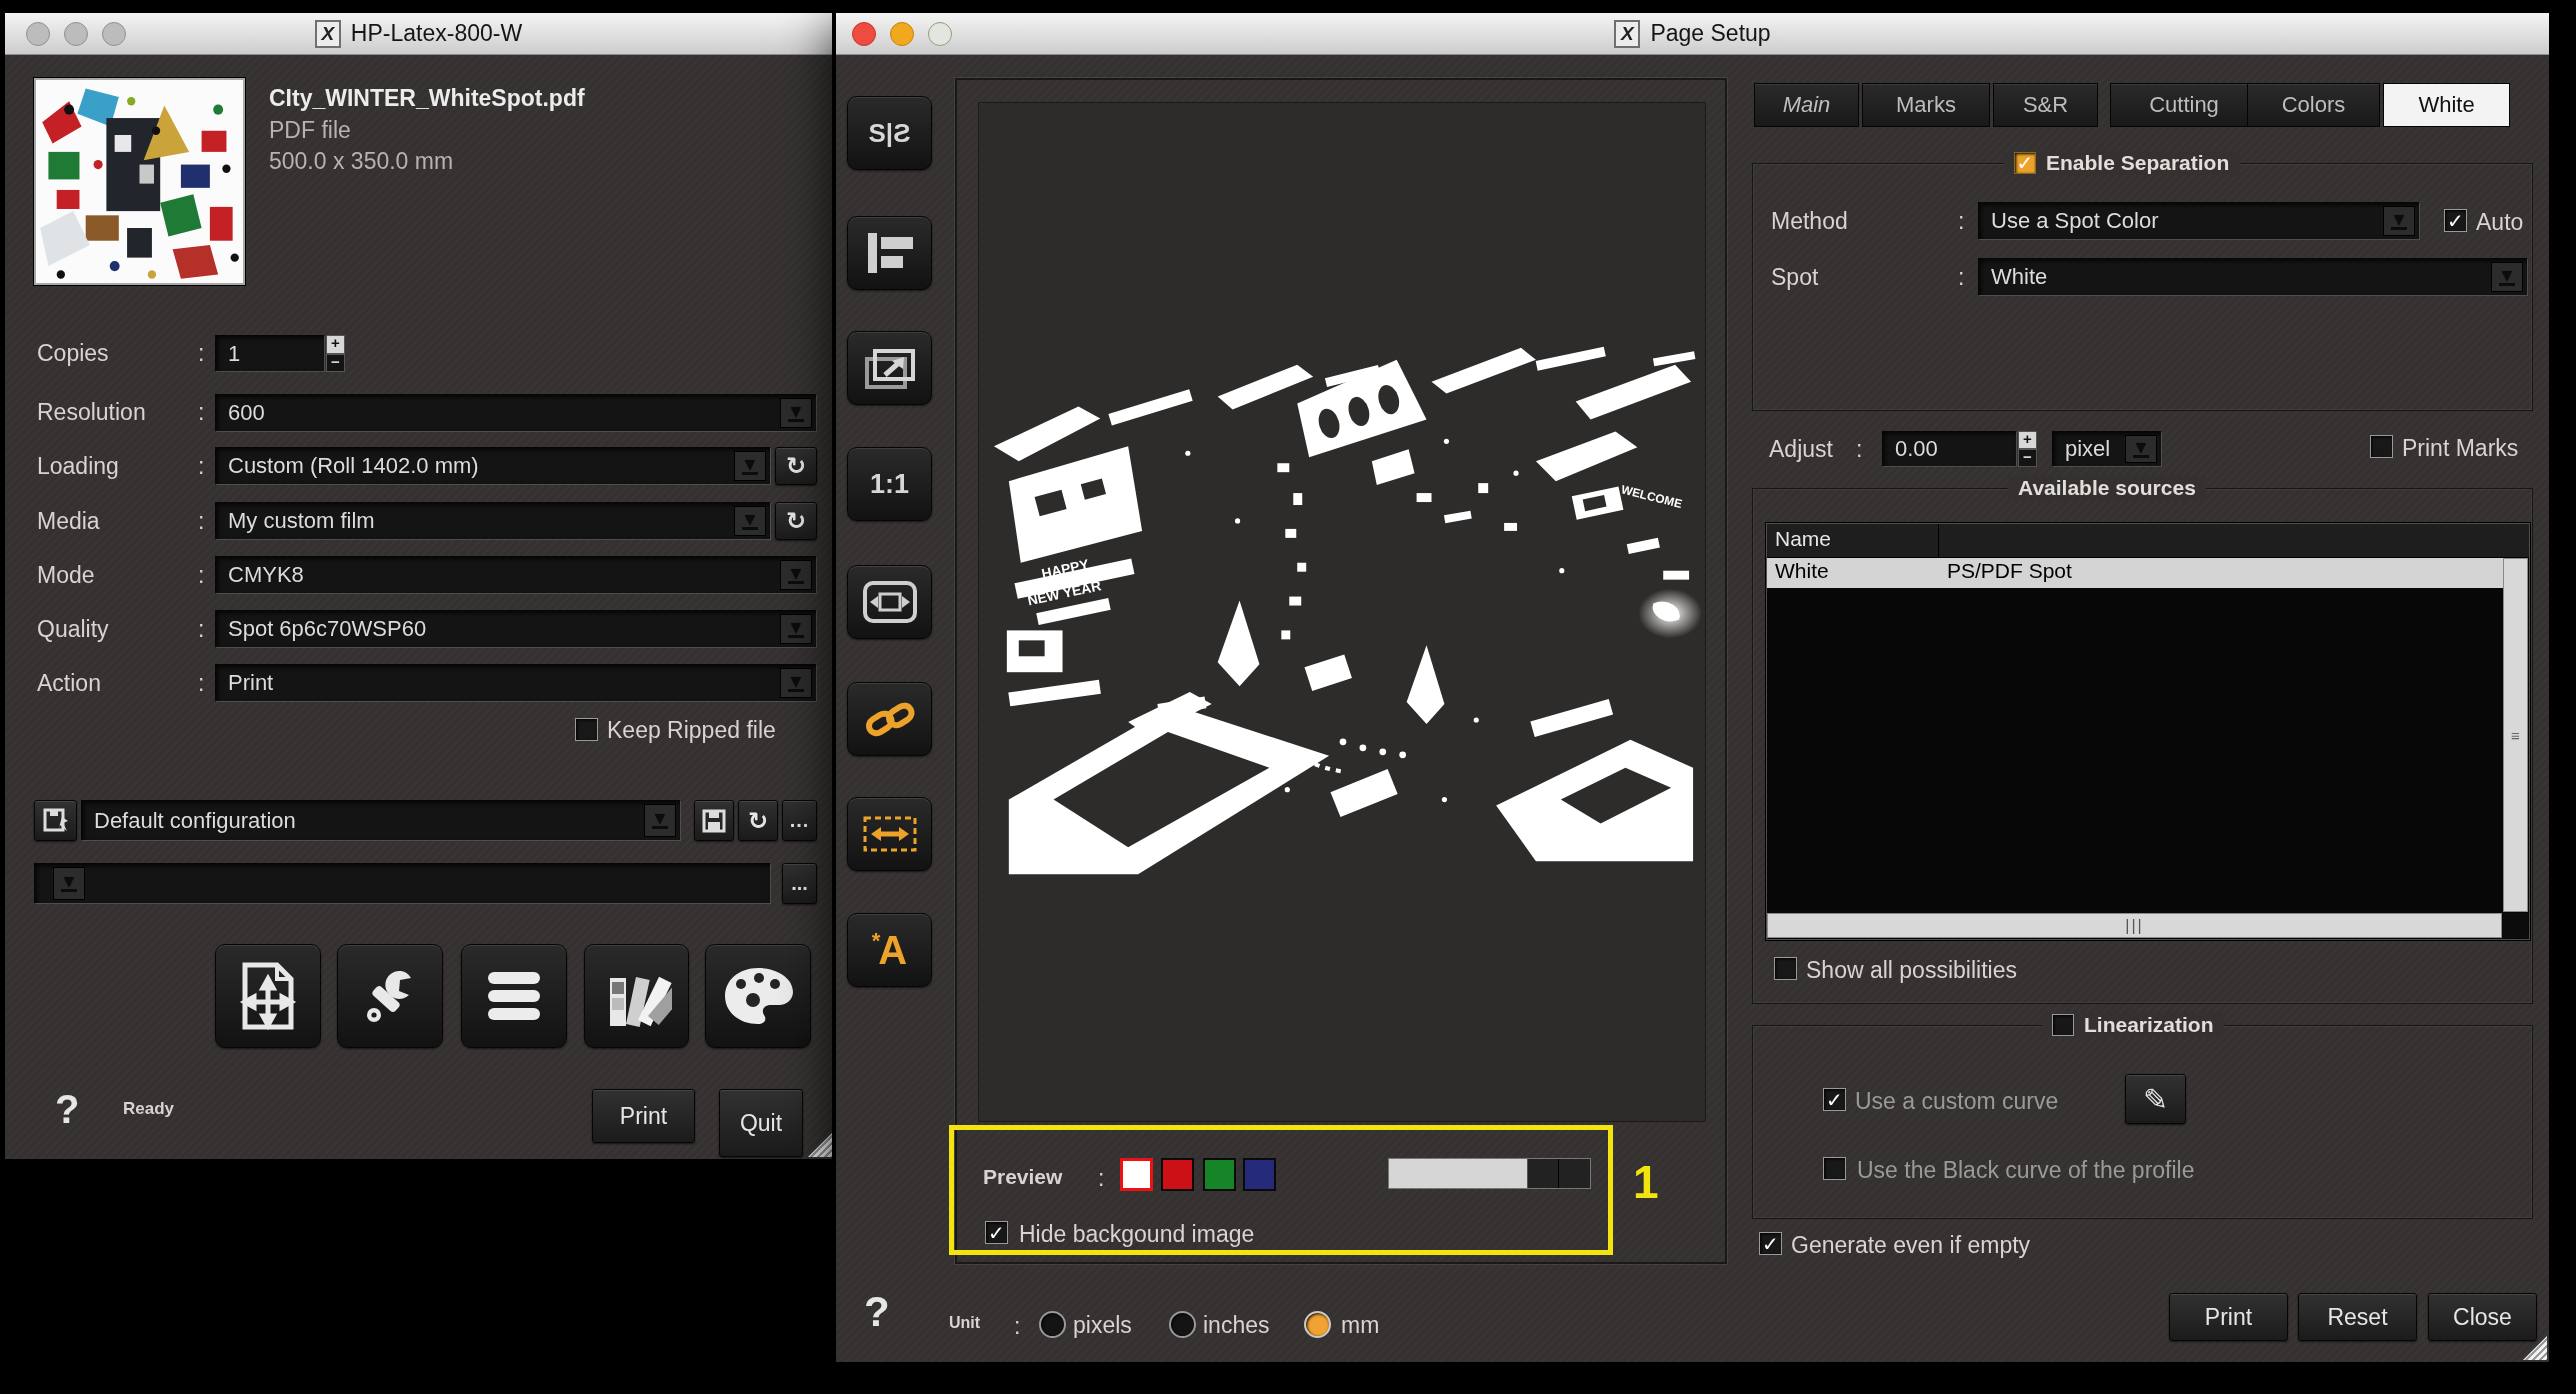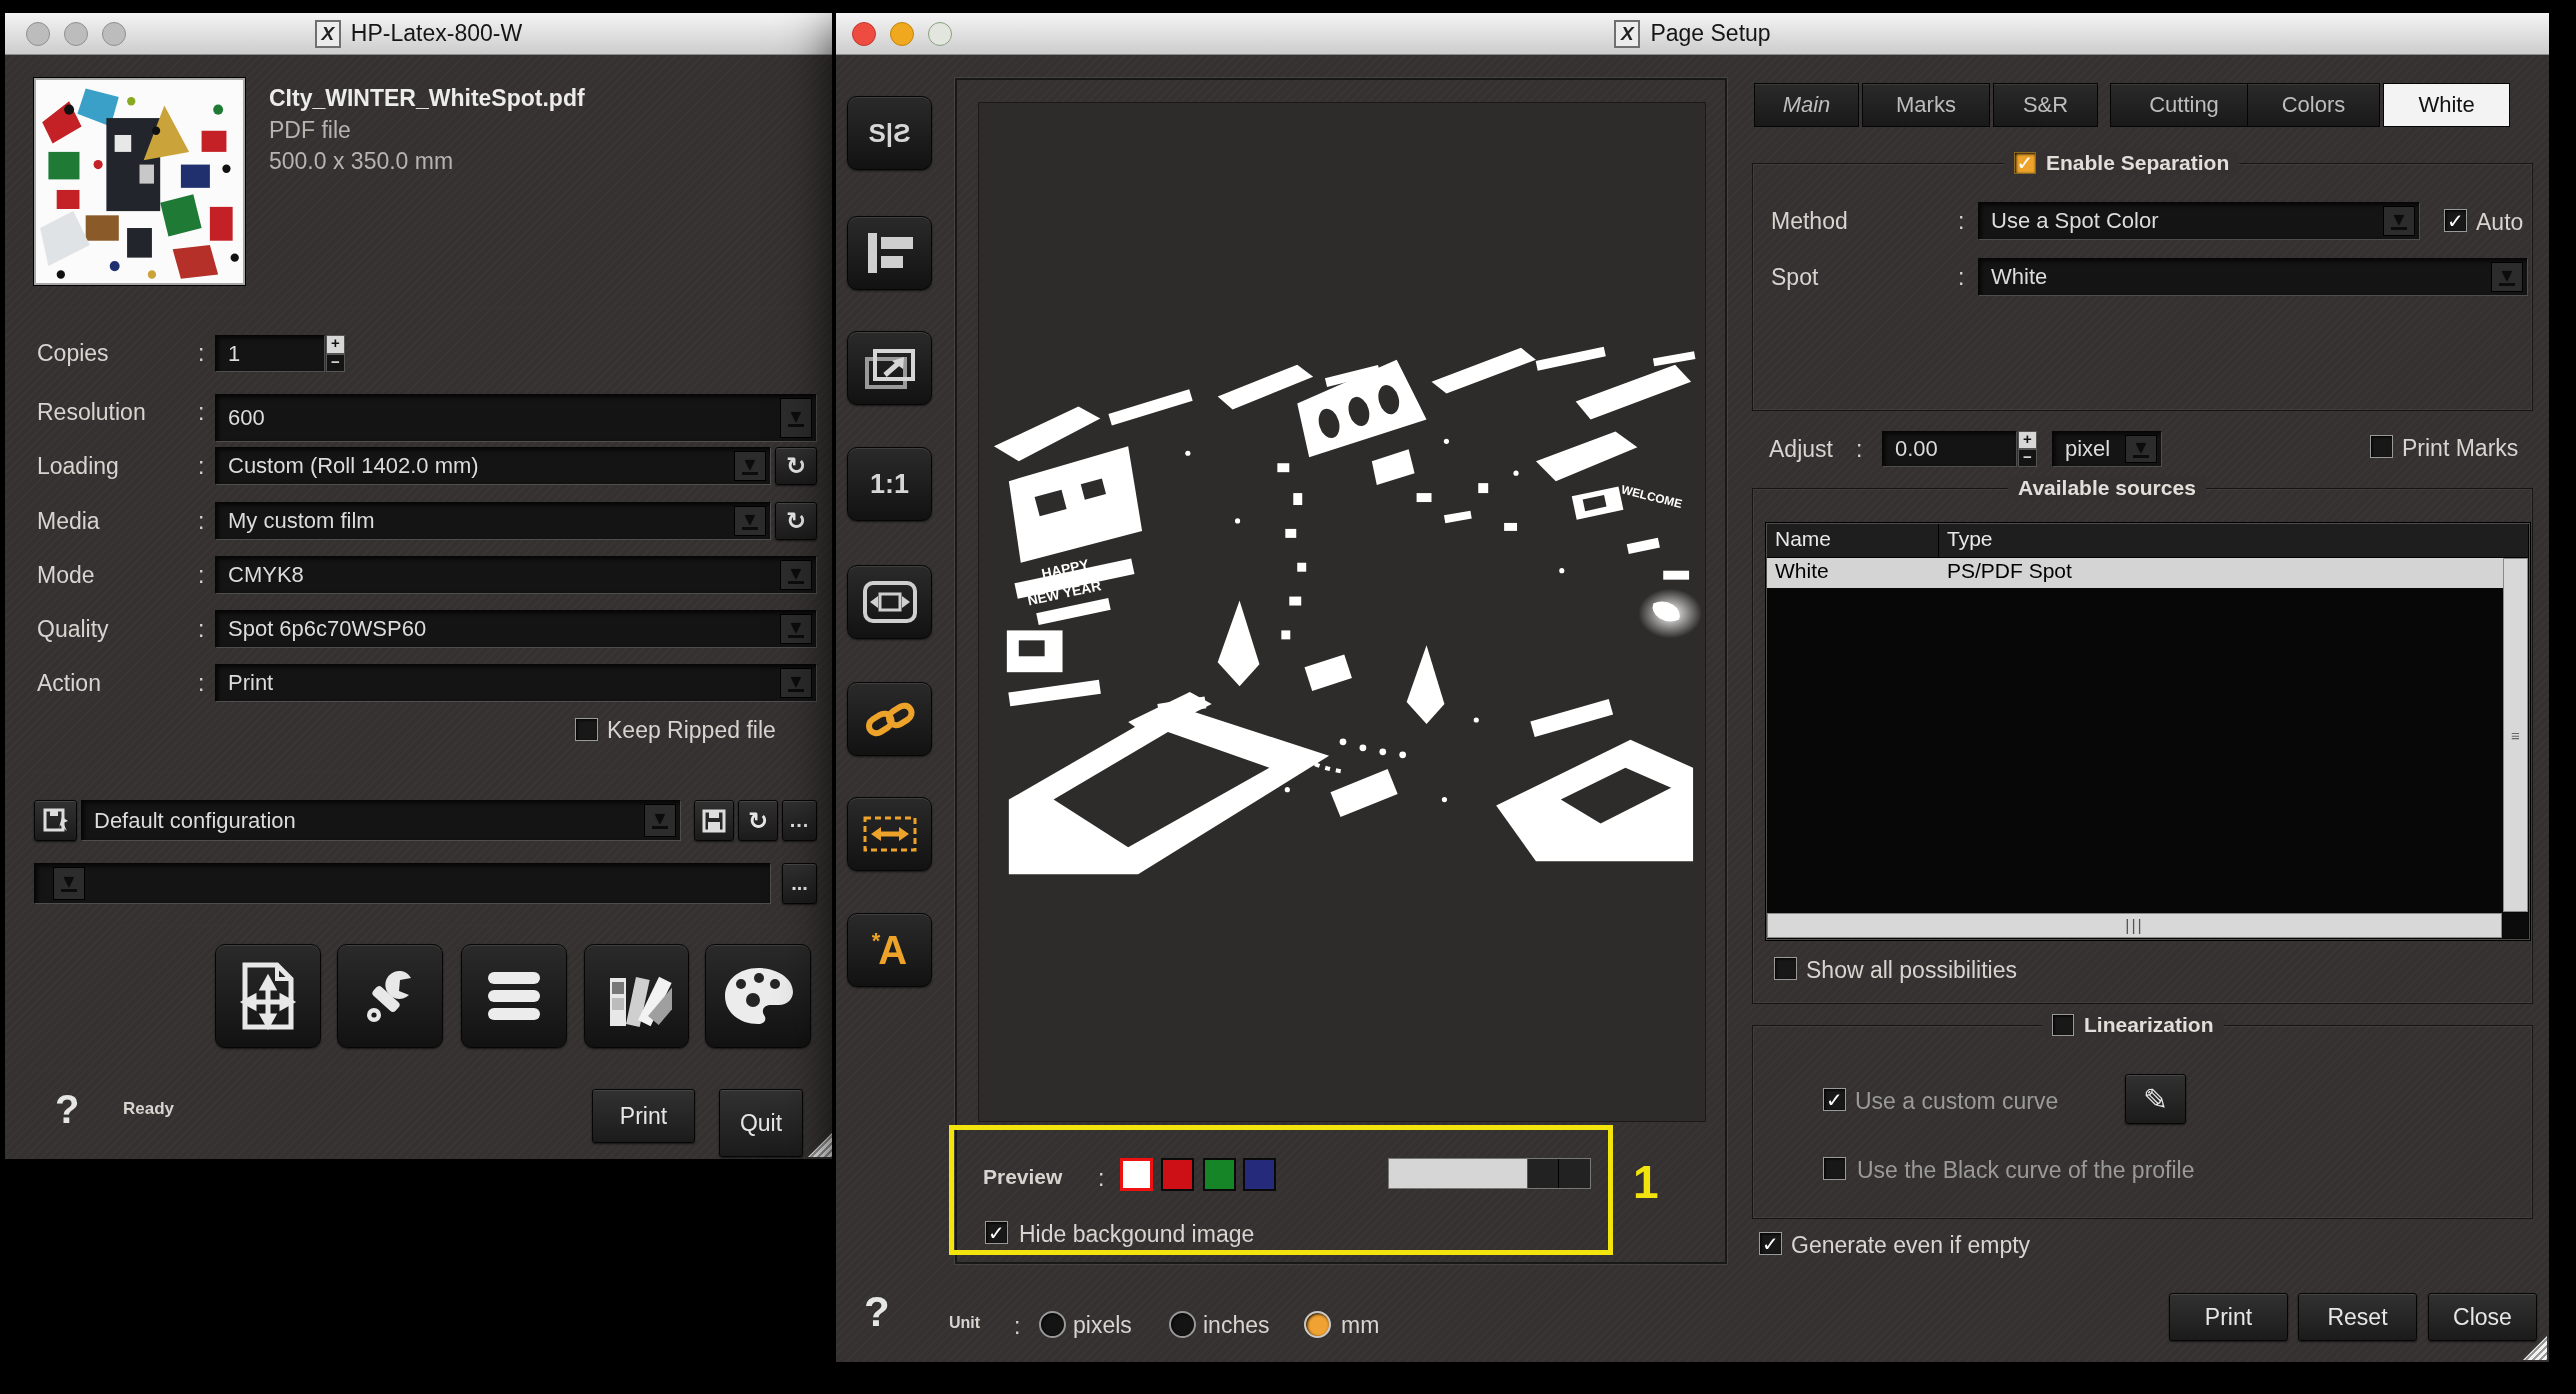--- a/index.html
+++ b/index.html
@@ -177,21 +177,21 @@
   <div class="field" style="left:210px;top:322px;width:110px;height:37px;">
       <span>1</span>
     </div>
   <div class="spin" style="left:321px;top:322px;height:37px;">
     <span>+</span>
       <span>−</span>
   </div>
 
   <div class="label" style="left:32px;top:386px;">Resolution</div>
   <div class="label" style="left:193px;top:386px;">:</div>
-  <div class="dd" style="left:210px;top:381px;width:602px;height:48px;">
+  <div class="dd" style="left:210px;top:381px;width:602px;height:38px;">
     <span class="val">600</span>
     <span class="dd-arrow">
         <i>▼</i>
       </span>
   </div>
 
   <div class="label" style="left:32px;top:440px;">Loading</div>
   <div class="label" style="left:193px;top:440px;">:</div>
   <div class="dd" style="left:210px;top:434px;width:556px;height:38px;">
     <span class="val">Custom (Roll 1402.0 mm)</span>
@@ -599,21 +599,20 @@
   <div class="cb" style="left:1534px;top:422px;"></div>
   <div class="label" style="left:1566px;top:422px;">Print Marks</div>
 
   <div class="group" style="left:916px;top:475px;width:781px;height:516px;">
     <div class="legend" style="left:255px;">
         <span>Available sources</span>
       </div>
     <div class="tbl" style="left:13px;top:34px;width:764px;height:417px;">
       <div class="tbl-head">
         <div style="width:172px;">Name</div>
-        <div style="flex:1;">Type</div>
       </div>
       <div class="row-sel" style="left:0;top:34px;width:736px;height:30px;">
         <div style="width:172px;">White</div>
         <div>PS/PDF Spot</div>
       </div>
       <div class="vscroll" style="right:1px;top:34px;width:25px;bottom:27px;">
           <span>≡</span>
         </div>
       <div class="hscroll" style="left:0;bottom:1px;height:25px;right:27px;">
           <span>|||</span>

